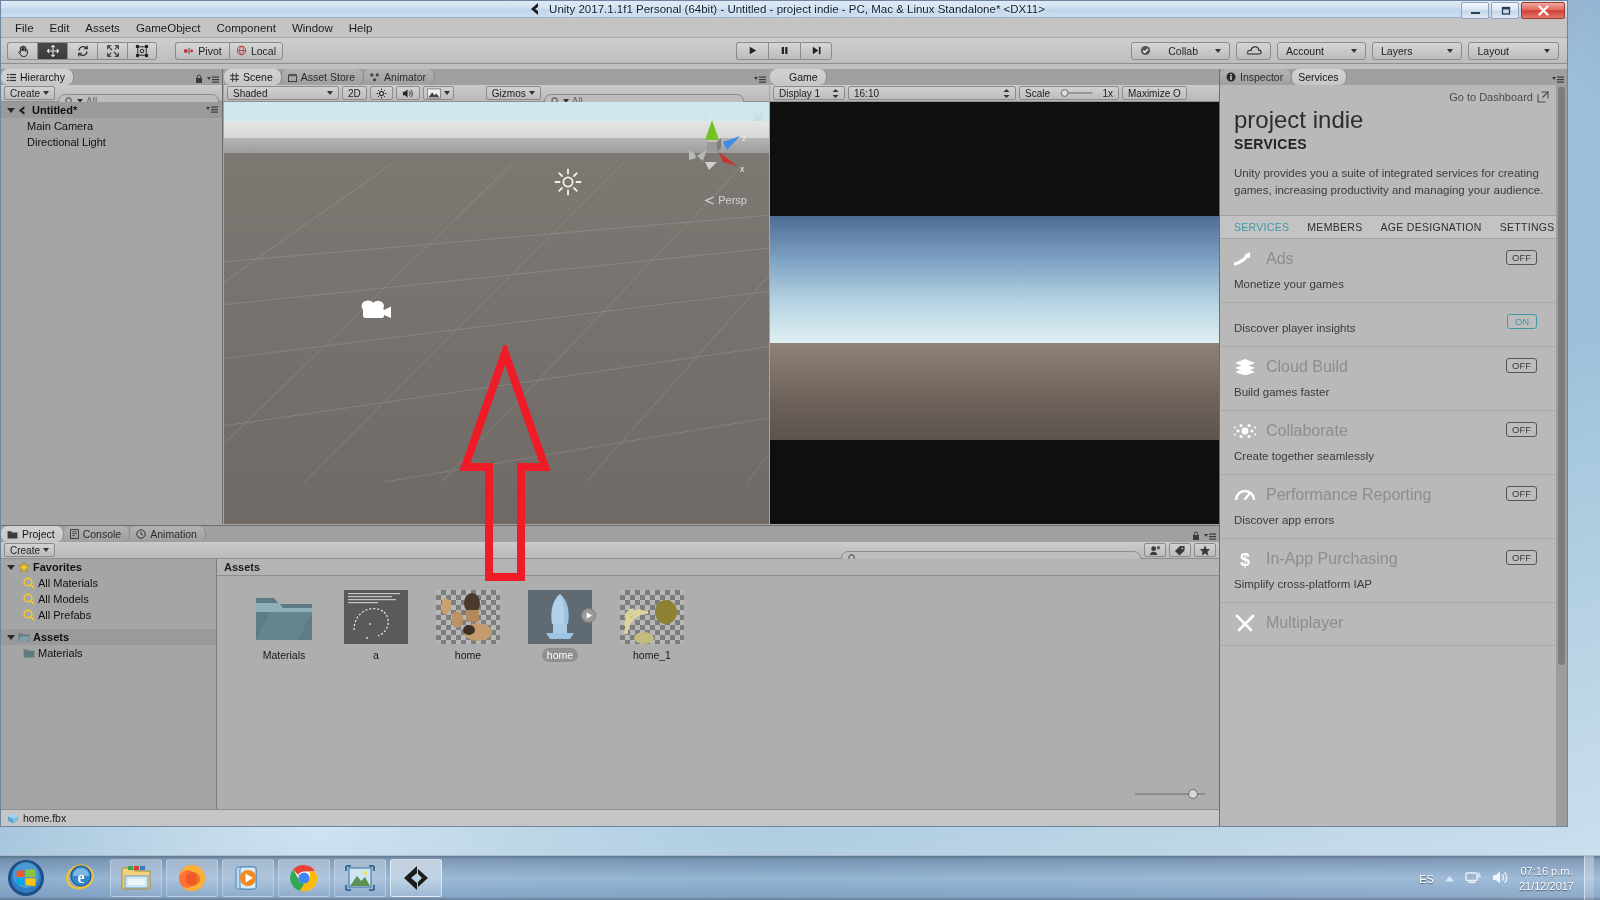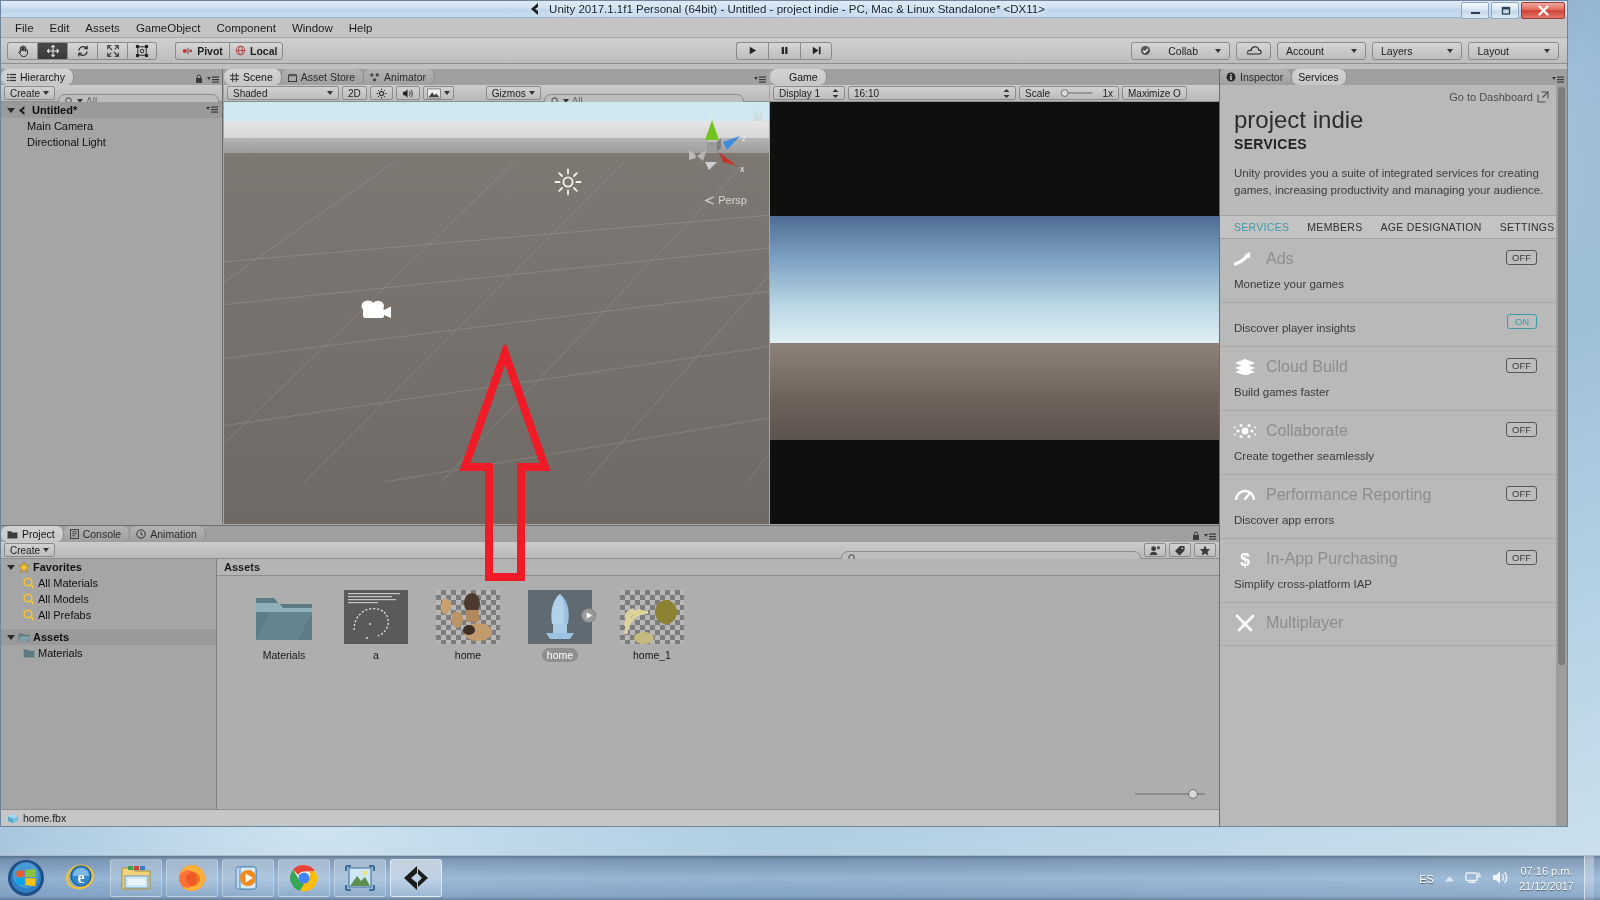--- a/index.html
+++ b/index.html
@@ -87,21 +87,21 @@
     display:flex; align-items:center; justify-content:center;
     font-size:10.5px; color:#1d1d1d;
   }
   .tb-btn:first-child { border-radius:3px 0 0 3px; }
   .tb-btn:last-child { border-right-width:1px; border-radius:0 3px 3px 0; }
   .tb-btn.single { border-right-width:1px; border-radius:3px; }
   .tb-btn.active { background: linear-gradient(180deg,#4a4a4a 0%,#3b3b3b 100%); }
   .tb-btn.active svg { stroke:#e8e8e8; }
 
   .tb-pivot { margin-left:18px; display:flex; }
-  .tb-pivot .tb-btn { min-width:54px; gap:4px;font-weight:bold; }
+  .tb-pivot .tb-btn { min-width:54px; gap:4px; }
 
   #play-group {
     position:absolute; left:50%; transform:translateX(-50%);
     display:flex;
   }
   #play-group .tb-btn { min-width:32px; }
 
   #tb-right { position:absolute; right:8px; display:flex; align-items:center; gap:6px; }
   #tb-right .tb-btn.single { min-width:auto; padding:0 8px; gap:17px; height:18px; }
   .caret { border-left:3px solid transparent; border-right:3px solid transparent; border-top:4px solid #333; display:inline-block; }

